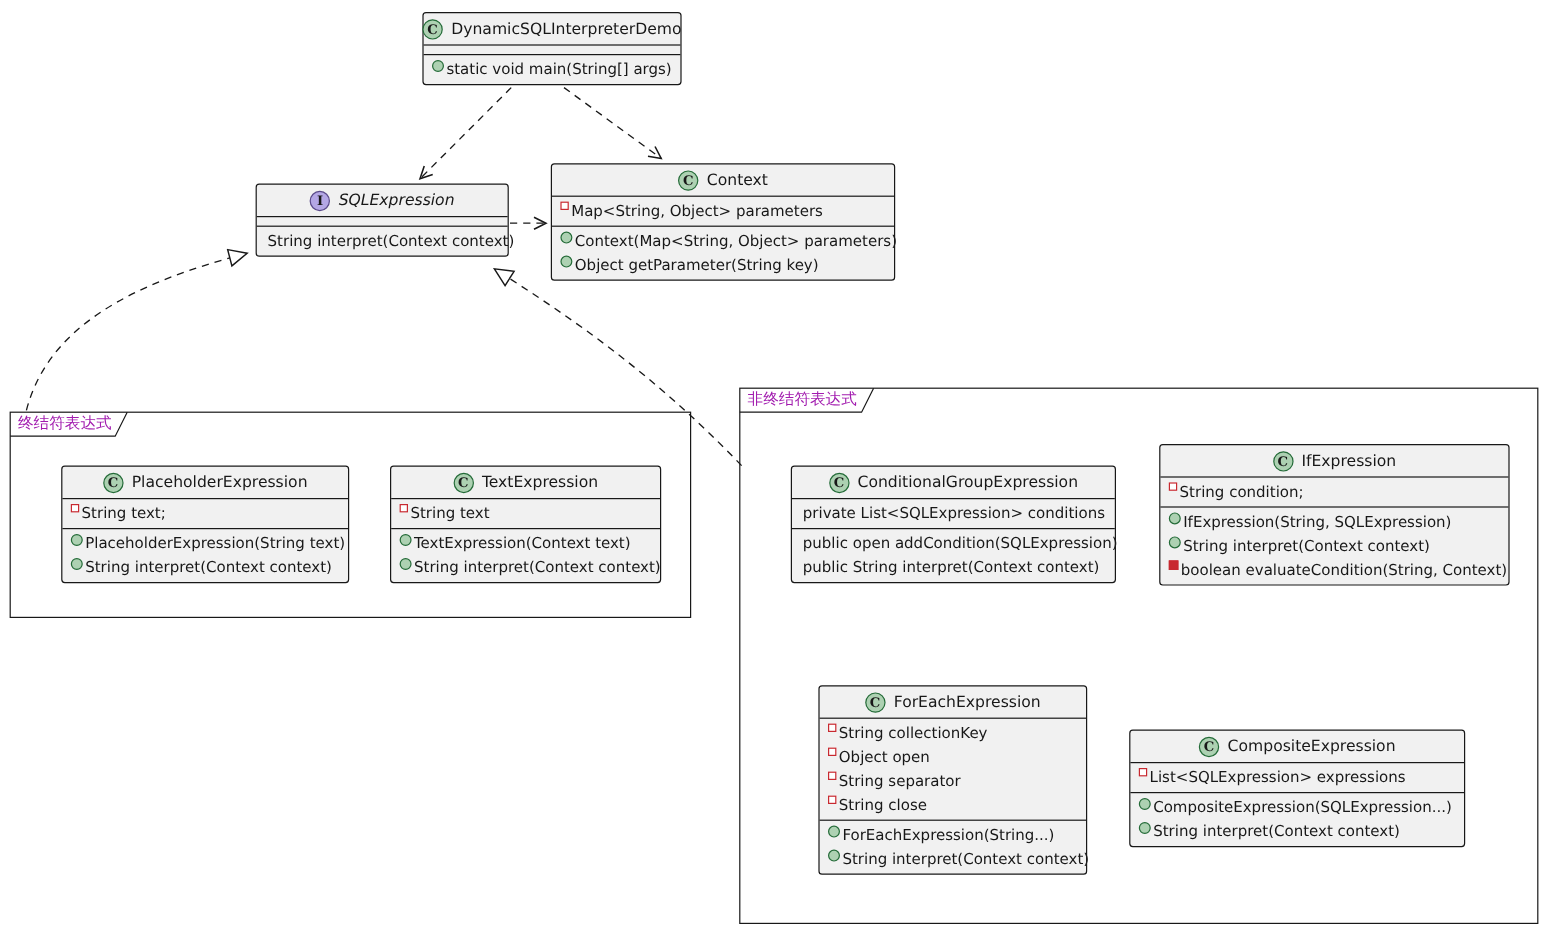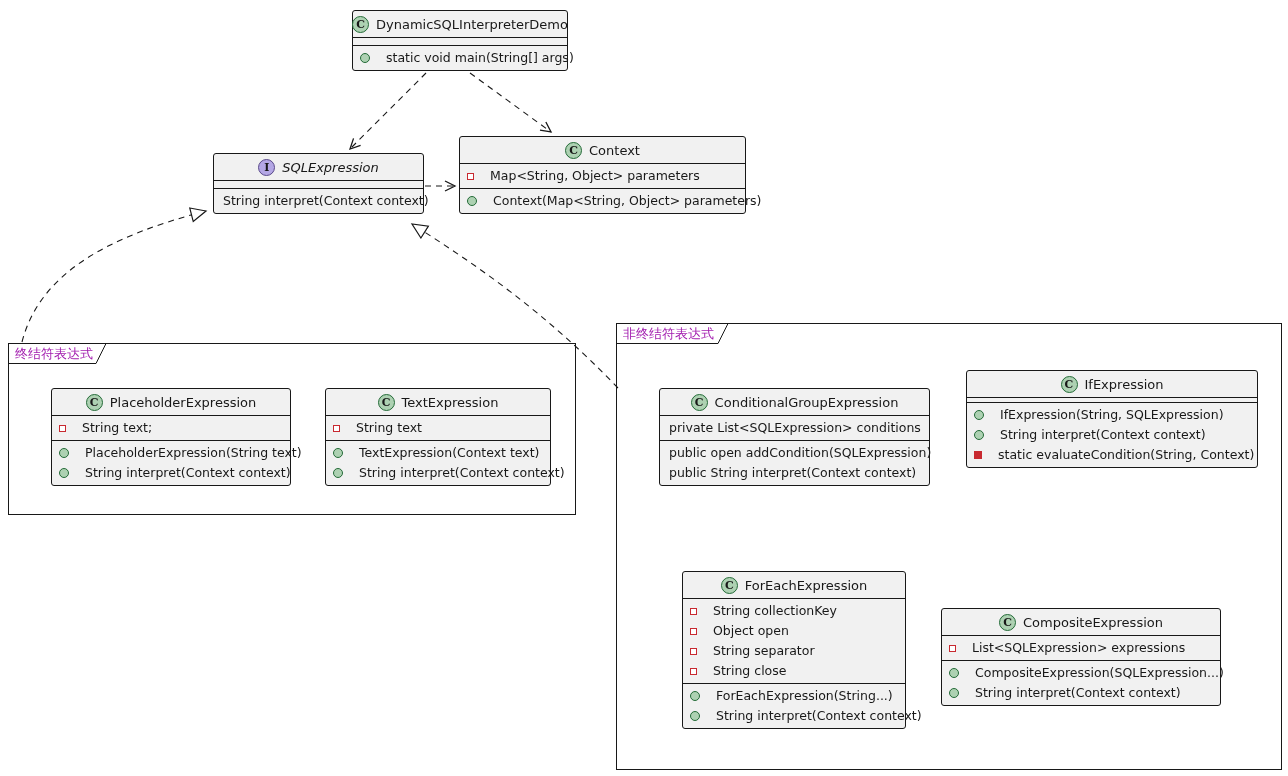--- a/index.html
+++ b/index.html
@@ -45,21 +45,21 @@
     font-family: "DejaVu Serif", "Liberation Serif", serif;
     font-weight: bold; font-size: 11px; line-height: 11px; color: #181818;
   }
   .spot-class     { background: #ADD1B2; border: 1px solid #246B38; }
   .spot-interface { background: #B4A7E5; border: 1px solid #5A4A8A; }
 
   .uml-compartment { border-top: 1px solid #181818; padding: 2px 0; }
   .uml-compartment.empty { height: 8px; padding: 0; }
 
   .member {
-    display: flex; align-items: center; gap: 16px;
+    display: flex; gap: 2px;
     padding: 2px 8px 2px 7px;
     font-size: 12.5px; line-height: 16px; white-space: nowrap;
   }
   .member.noicon { padding-left: 9px; }
   .mi { flex: 0 0 auto; display: inline-block; }
   .mi-pub   { width: 10px; height: 10px; border-radius: 50%; background: #ADD1B2; border: 1px solid #246B38; }
   .mi-field { width: 7px;  height: 7px;  background: #ffffff; border: 1px solid #C82930; }
   .mi-privm { width: 8px;  height: 8px;  background: #C82930; border: 1px solid #C82930; }
 
   
@@ -117,20 +117,24 @@
       <div class="member">
         <span class="mi mi-field"></span>
         <span>Map&lt;String, Object&gt; parameters</span>
       </div>
     </div>
     <div class="uml-compartment">
       <div class="member">
         <span class="mi mi-pub"></span>
         <span>Context(Map&lt;String, Object&gt; parameters)</span>
       </div>
+      <div class="member">
+        <span class="mi mi-pub"></span>
+        <span>Object getParameter(String key)</span>
+      </div>
     </div>
   </div>
 
   <div class="uml-class" style="left:51px; top:388px; width:240px;">
     <div class="uml-title">
       <span class="spot spot-class">C</span>
       <span class="uml-name">PlaceholderExpression</span>
     </div>
     <div class="uml-compartment">
       <div class="member">
@@ -192,33 +196,37 @@
       </div>
     </div>
   </div>
 
   <div class="uml-class" style="left:966px; top:370px; width:292px;">
     <div class="uml-title">
       <span class="spot spot-class">C</span>
       <span class="uml-name">IfExpression</span>
     </div>
     <div class="uml-compartment">
+      <div class="member">
+        <span class="mi mi-field"></span>
+        <span>String condition;</span>
+      </div>
     </div>
     <div class="uml-compartment">
       <div class="member">
         <span class="mi mi-pub"></span>
         <span>IfExpression(String, SQLExpression)</span>
       </div>
       <div class="member">
         <span class="mi mi-pub"></span>
         <span>String interpret(Context context)</span>
       </div>
       <div class="member">
         <span class="mi mi-privm"></span>
-        <span>static evaluateCondition(String, Context)</span>
+        <span>boolean evaluateCondition(String, Context)</span>
       </div>
     </div>
   </div>
 
   <div class="uml-class" style="left:682px; top:571px; width:224px;">
     <div class="uml-title">
       <span class="spot spot-class">C</span>
       <span class="uml-name">ForEachExpression</span>
     </div>
     <div class="uml-compartment">

